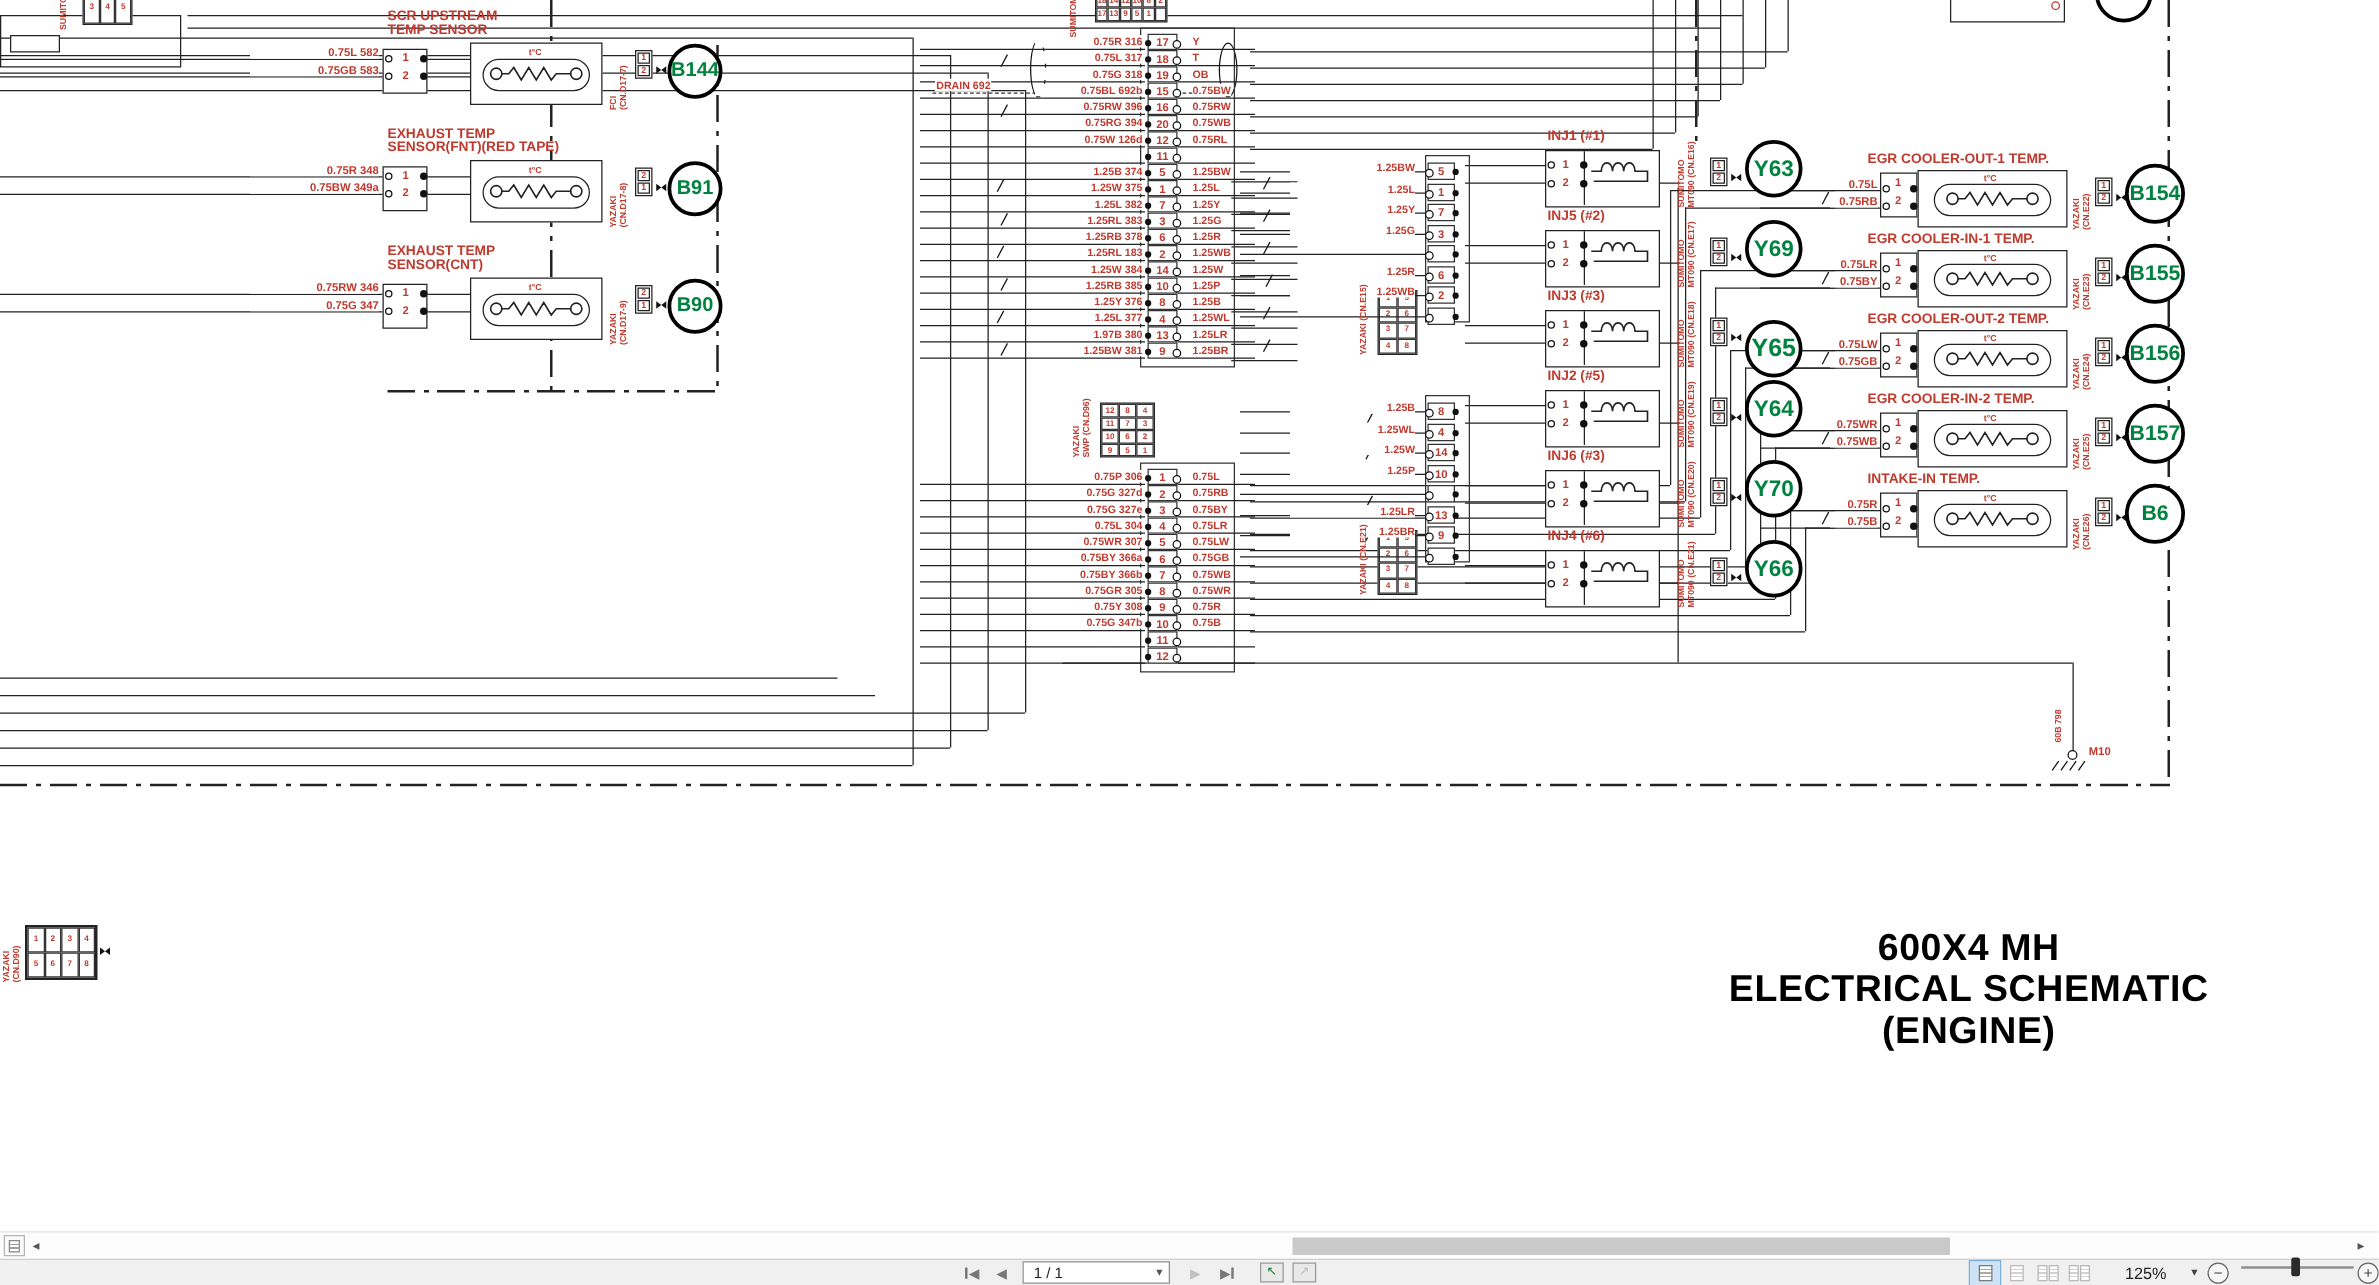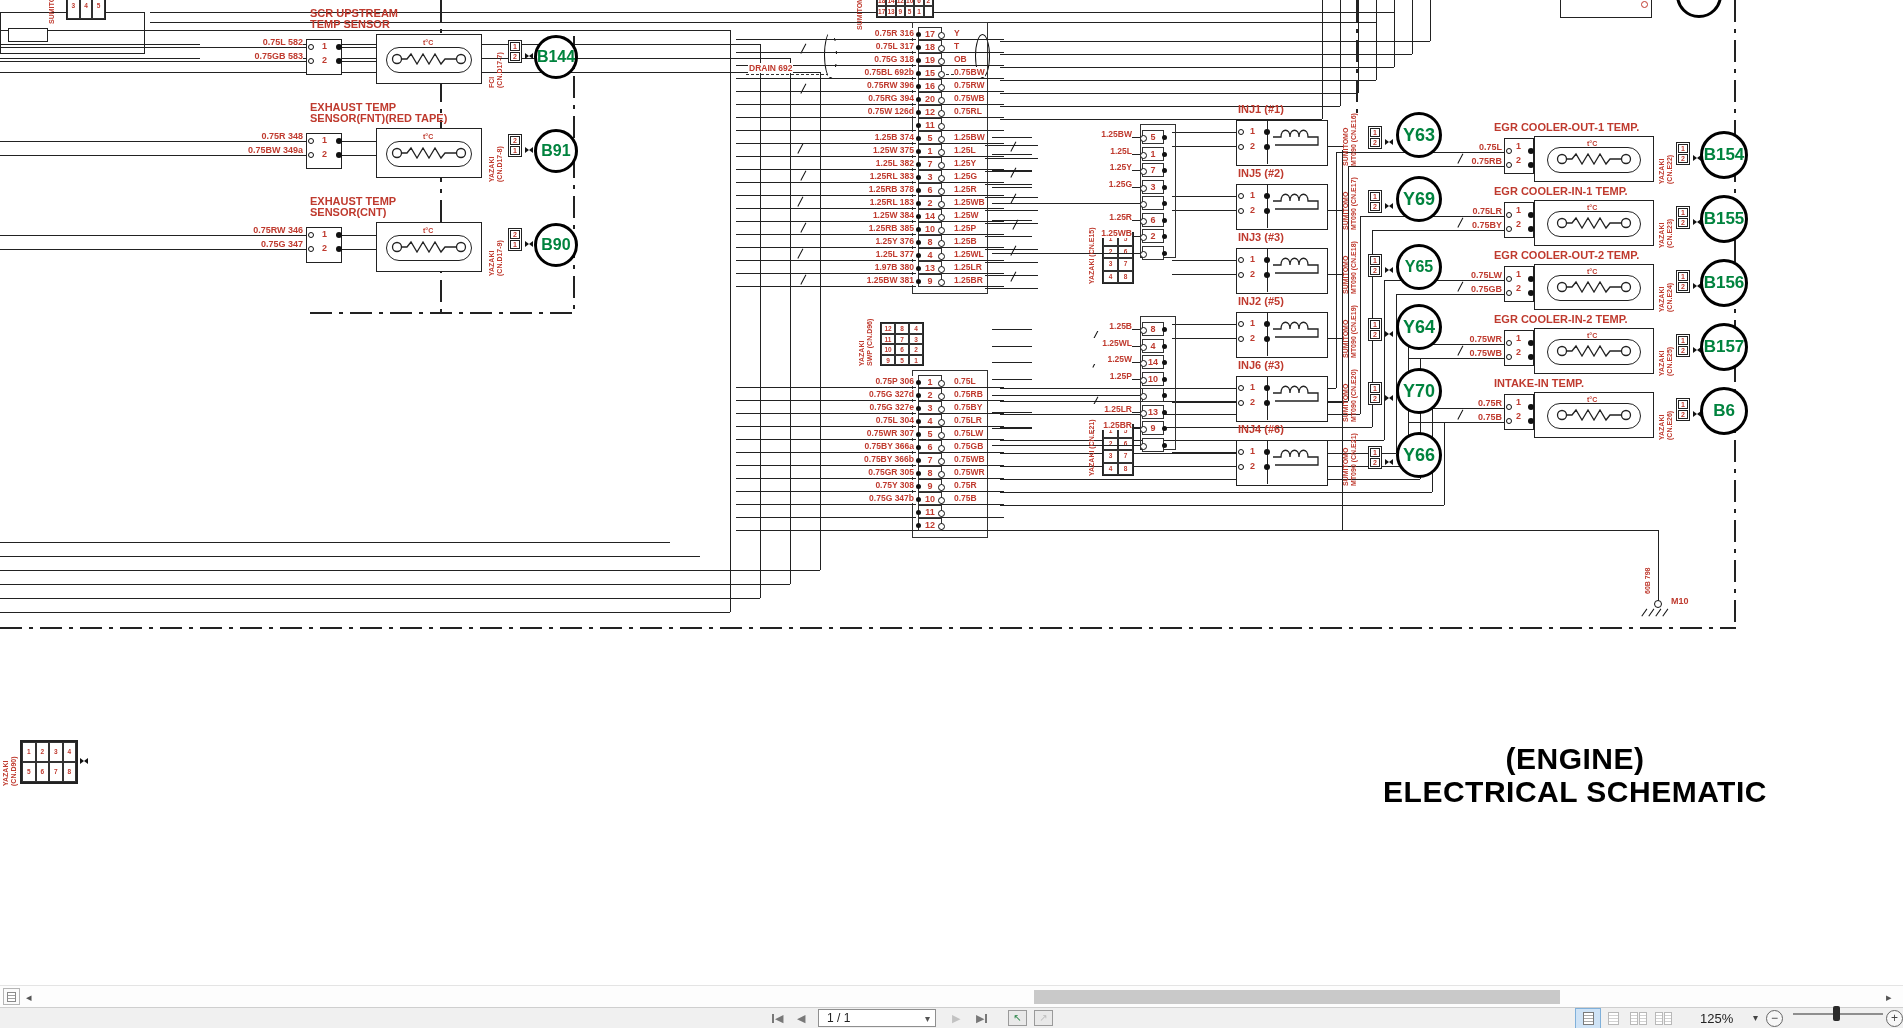--- a/index.html
+++ b/index.html
@@ -813,21 +813,21 @@
             <span class="vt">MT090 (CN.E18)</span>
           </div>
           <div class="icon2" style="left:132px;top:22px">
             <span>1</span>
             <span>2</span>
           </div>
           <div class="bt" style="left:149px;top:35px">
             <i></i>
             <i></i>
           </div>
-          <div class="gid" style="left:160px;top:12px;width:46px;height:46px;font-size:16px">Y65</div>
+          <div class="gid" style="left:160px;top:24px;width:46px;height:46px;font-size:20px">Y65</div>
         </div>
 
         <div class="inj">
           <div class="stitle" style="left:2px;top:0">INJ2 (#5)</div>
           <span class="seg" style="left:-64px;top:28px;width:64px"></span>
           <span class="seg" style="left:-64px;top:42px;width:64px"></span>
           <div class="ibox" style="left:0;top:16px;width:92px;height:46px">
             <div class="idiv" style="left:30px;top:0;height:43px"></div>
             <span class="pnum" style="left:13px;top:6px">1</span>
             <span class="pnum" style="left:13px;top:21px">2</span>
@@ -1119,22 +1119,23 @@
         <span class="vt">60B 798</span>
       </div>
     <div class="rlab" style="left:1670px;top:596px;font-size:9px">M10</div>
     <div style="position:absolute;left:1654px;top:600px;width:8px;height:8px;border:1.3px solid #111;border-radius:50%;background:#fff;z-index:2"></div>
     <div class="gslash" style="left:1640px;top:612px"></div>
     <div class="gslash" style="left:1647px;top:612px"></div>
     <div class="gslash" style="left:1654px;top:612px"></div>
     <div class="gslash" style="left:1661px;top:612px"></div>
 
     <div id="titleblock">
+      <div>600X4 MH</div>
+      <div>ELECTRICAL SCHEMATIC</div>
       <div>(ENGINE)</div>
-      <div>ELECTRICAL SCHEMATIC</div>
     </div>
   </div>
 
   <div id="scrollrow">
     <div id="panelbtn">
         <i></i>
       </div>
     <span class="sarrow" style="left:26px">◂</span>
     <div id="thumb"></div>
     <span class="sarrow" style="left:1886px">▸</span>

